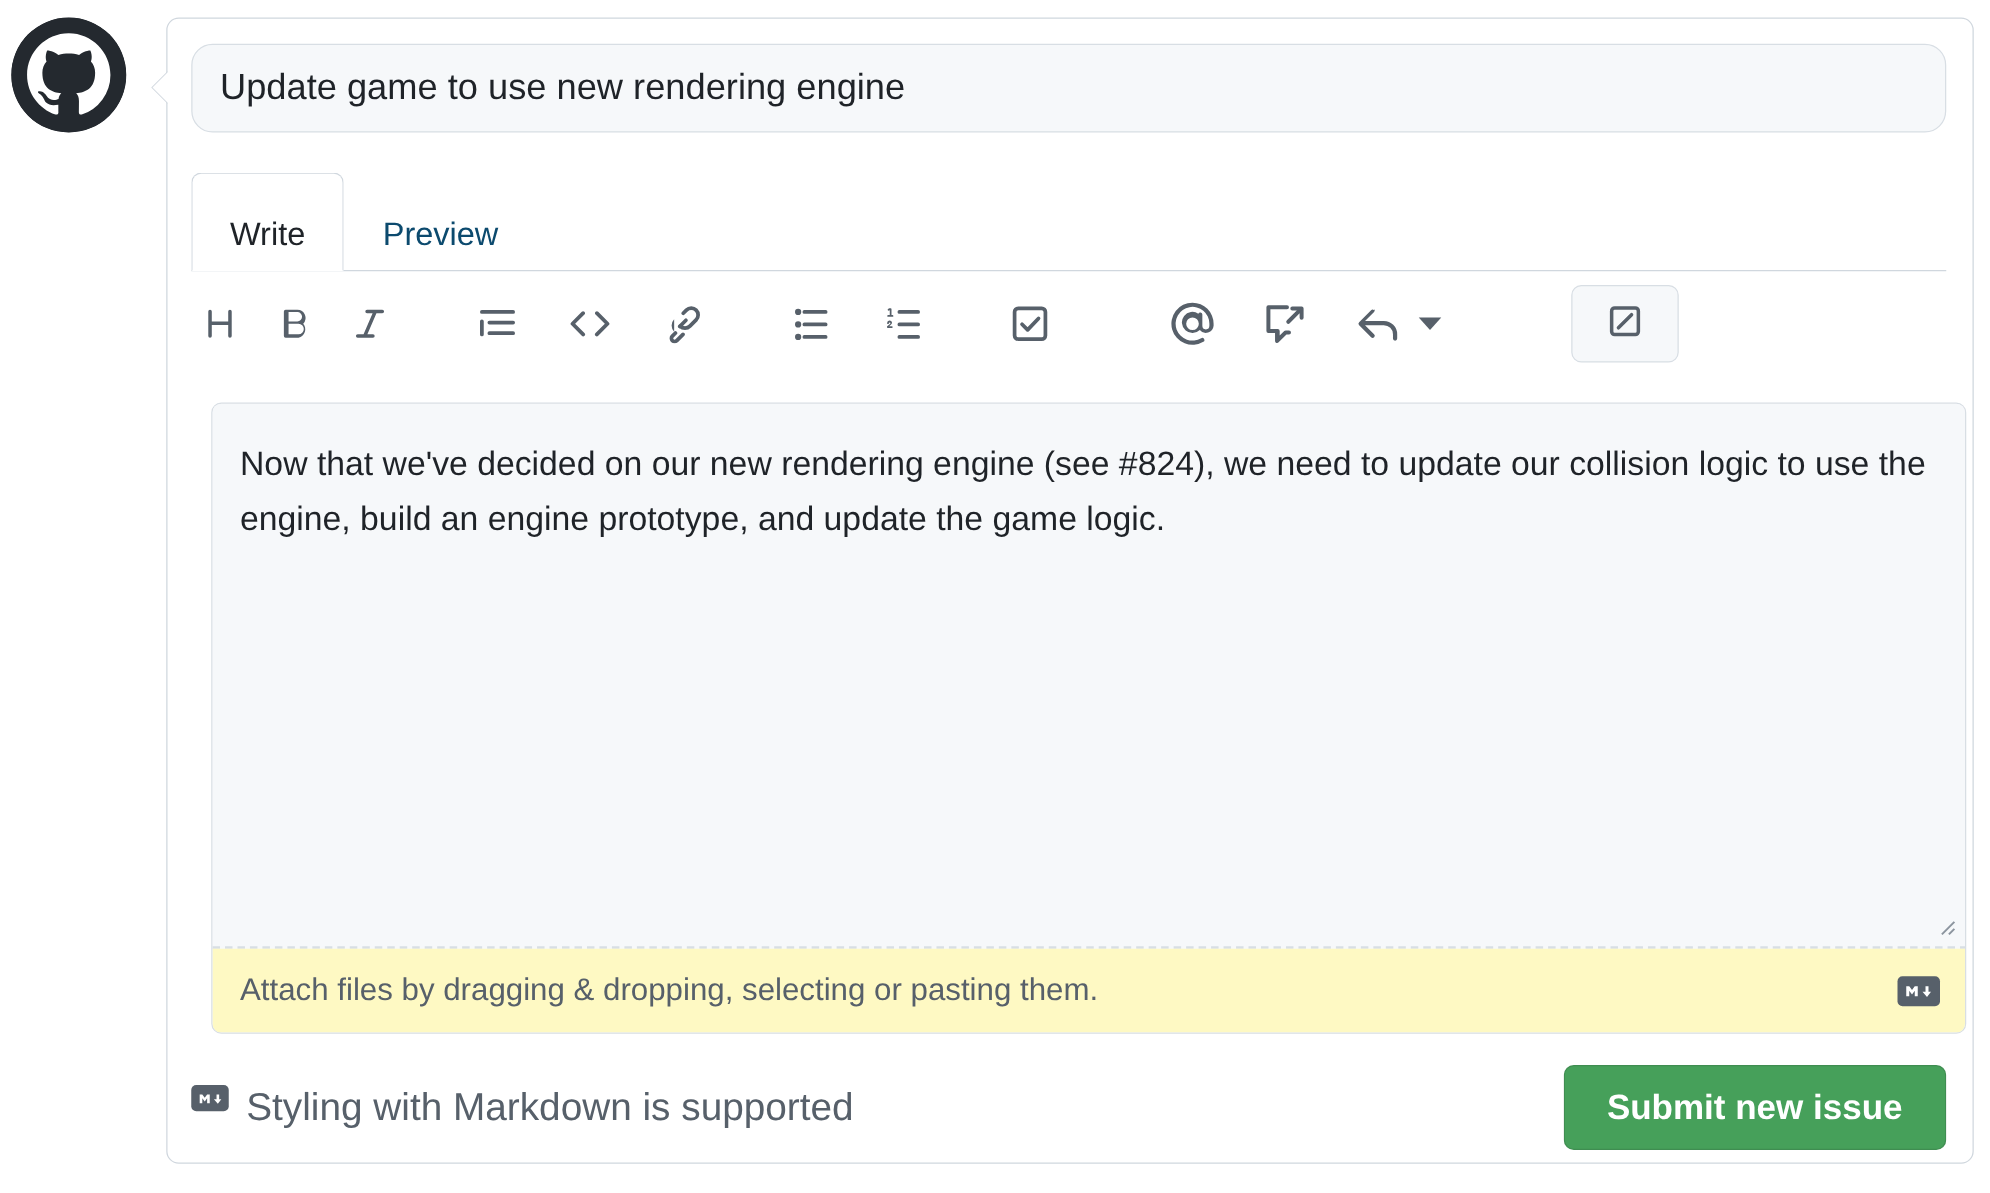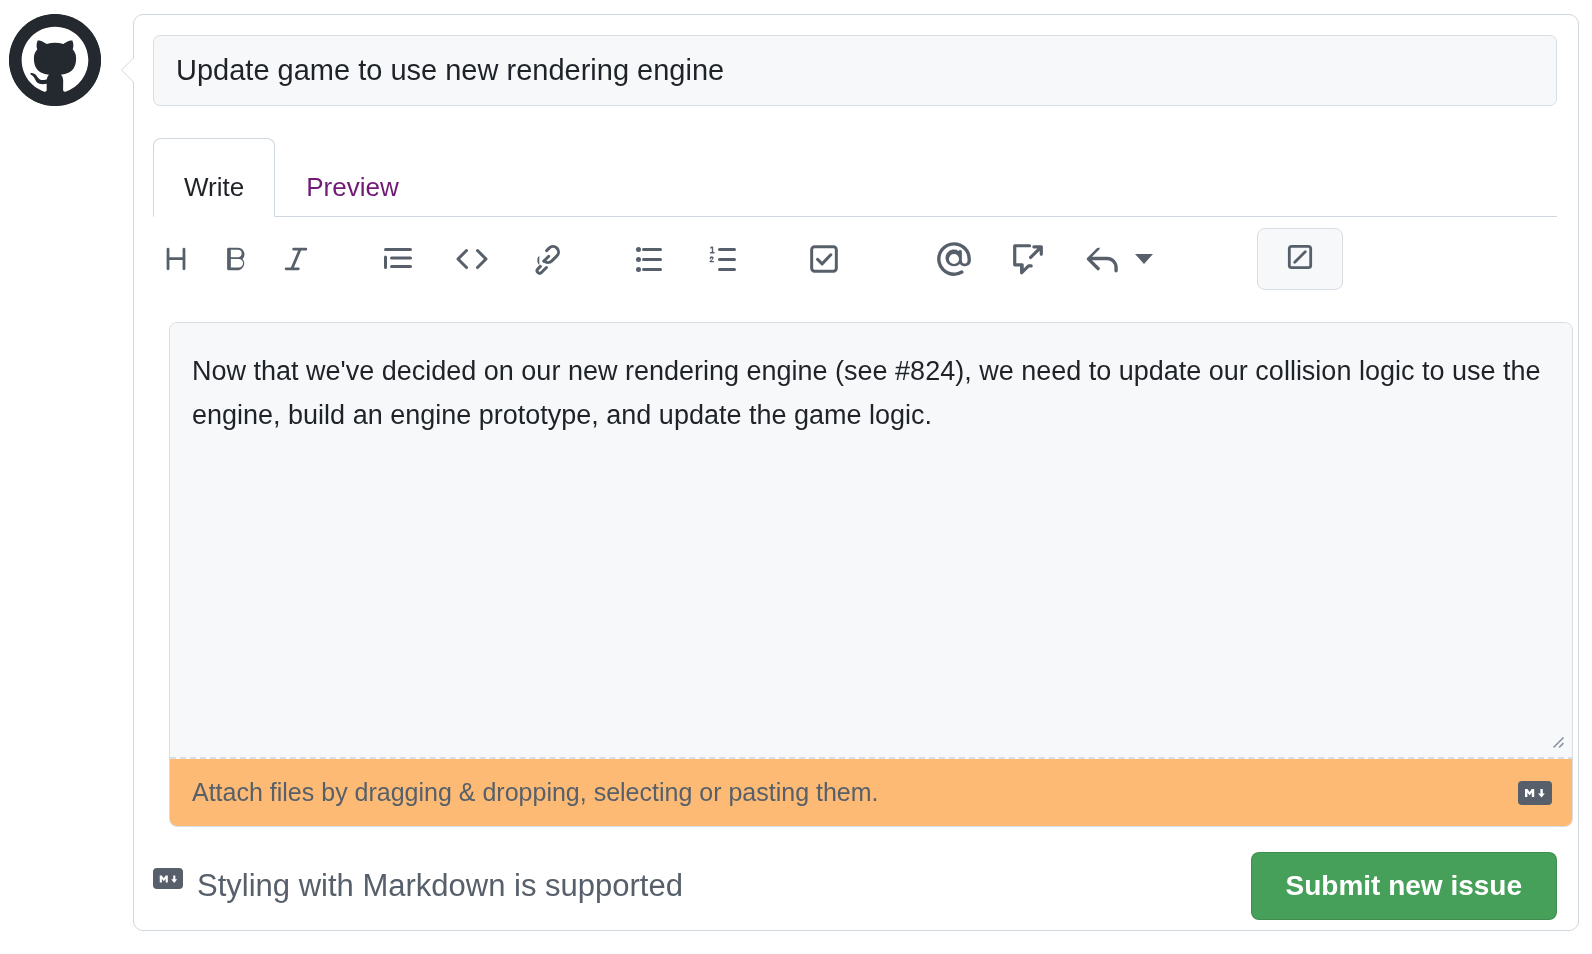--- a/index.html
+++ b/index.html
@@ -64,21 +64,21 @@
 
   
   .title-field {
     position: absolute;
     left: 19px;
     top: 20px;
     width: 1404px;
     height: 71px;
     background: #f6f8fa;
     border: 1px solid #d8dee4;
-    border-radius: 7px;
+    border-radius: 17px;
     padding: 0 22px;
     font-family: "Liberation Sans", sans-serif;
     font-size: 29px;
     color: #1f2328;
     line-height: 69px;
     outline: none;
     white-space: nowrap;
     overflow: hidden;
   }
 
@@ -102,21 +102,21 @@
   }
   .tab.active {
     background: #ffffff;
     color: #1f2328;
     border: 1px solid #d0d7de;
     border-bottom: 1px solid #ffffff;
     border-radius: 8px 8px 0 0;
     margin-bottom: -1px;
   }
   .tab.inactive {
-    color: #701a75;
+    color: #0c4a6e;
     border: 1px solid transparent;
     margin-bottom: -1px;
   }
 
   
   .toolbar {
     position: absolute;
     left: 19px;
     top: 206px;
     width: 1404px;
@@ -217,21 +217,21 @@
   .attach-bar {
     position: absolute;
     left: 0;
     top: 436px;
     width: 1404px;
     height: 67px;
     display: flex;
     align-items: center;
     justify-content: space-between;
     padding: 0 22px;
-    background: #fdba74;
+    background: #fef9c3;
   }
   .attach-text {
     font-size: 25px;
     color: #57606a;
   }
 
   
   .md-badge {
     display: inline-flex;
     align-items: center;

